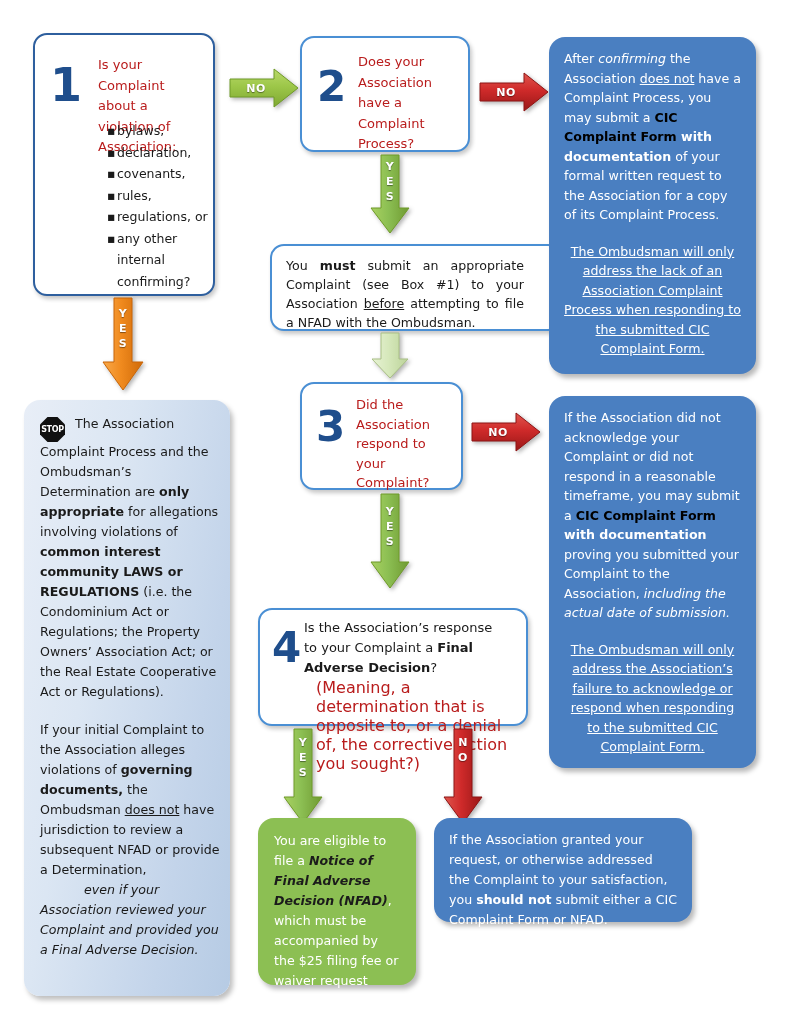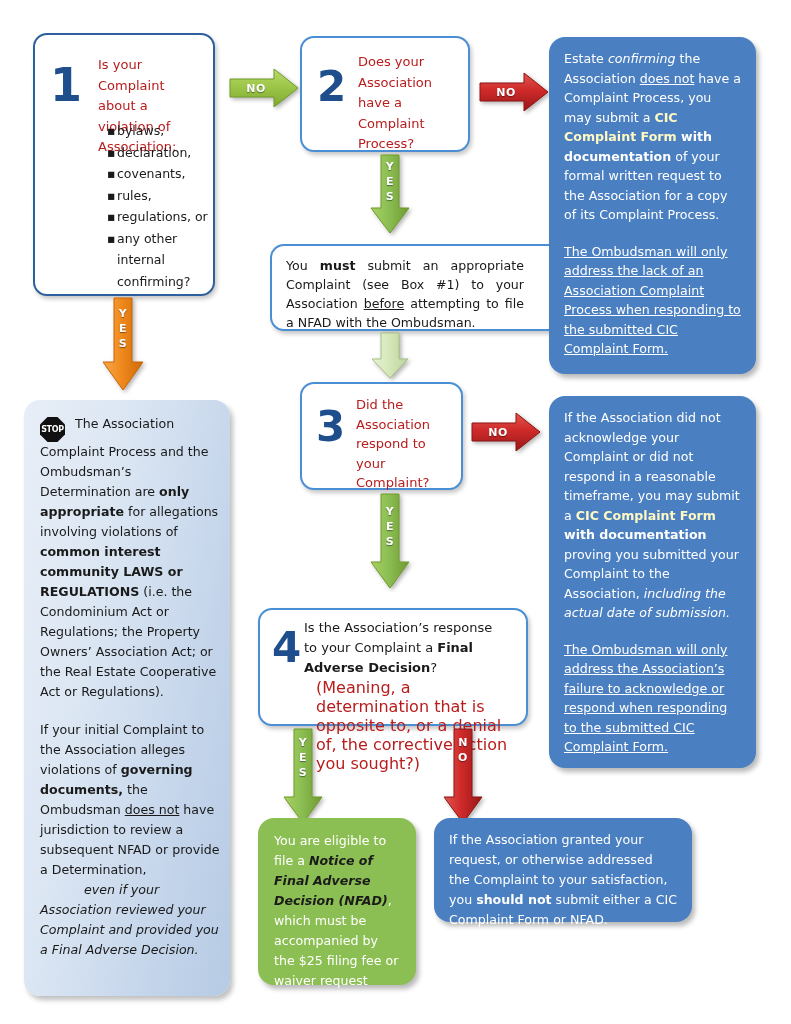--- a/index.html
+++ b/index.html
@@ -45,27 +45,27 @@
     background: #4a7fc1;
     border-radius: 16px;
     box-shadow: 3px 4px 5px rgba(0,0,0,0.28);
     color: #ffffff;
   }
   .bluebox .inner {
     padding: 12px 15px 10px 15px;
     font-size: 12.6px;
     line-height: 19.5px;
   }
-  .bluebox b { color: #fef9c3; font-weight: bold; }
+  .bluebox b { color: #000000; font-weight: bold; }
   .bluebox b.wh { color: #ffffff; }
   .bluebox u { text-decoration: underline; }
   .bluebox i { font-style: italic; }
   .bluebox p { margin: 0; }
   .bluebox p + p { margin-top: 17px; }
-  .bluebox p.ul { text-decoration: underline; }
+  .bluebox p.ul { text-decoration: underline; text-align: center; }
 
   
   .stopbox {
     background: linear-gradient(100deg, #e8eef7 0%, #dbe6f3 35%, #c3d4ea 75%, #b6cbe4 100%);
     border-radius: 16px;
     box-shadow: 3px 4px 5px rgba(0,0,0,0.25);
     color: #1a1a1a;
   }
   .stopbox .inner {
     padding: 14px 8px 12px 16px;
@@ -218,21 +218,21 @@
             <stop offset="45%" stop-color="#d6e8bb"></stop>
             <stop offset="100%" stop-color="#bcd39a"></stop>
       </linearGradient>
         </defs>
       <path d="M11,1 L29,1 L29,27 L38,27 L20,46 L2,27 L11,27 Z" fill="url(#gPale)" stroke="#a9bf85" stroke-width="1"></path>
     </svg>
   </div>
 
   <div class="node bluebox" style="left:549px; top:37px; width:207px; height:337px;">
     <div class="inner">
-      <p><span>Estate </span><i>confirming</i><span> the Association </span><u>does not</u><span> have a Complaint Process, you may submit a </span><b>CIC Complaint Form</b><b class="wh"> with documentation</b><span> of your formal written request to the Association for a copy of its Complaint Process.</span></p>
+      <p><span>After </span><i>confirming</i><span> the Association </span><u>does not</u><span> have a Complaint Process, you may submit a </span><b>CIC Complaint Form</b><b class="wh"> with documentation</b><span> of your formal written request to the Association for a copy of its Complaint Process.</span></p>
       <p class="ul">The Ombudsman will only address the lack of an Association Complaint Process when responding to the submitted CIC Complaint Form.</p>
     </div>
   </div>
 
   <div class="arrow" style="left:100px; top:296px; width:46px; height:96px;">
     <svg width="46" height="96" viewBox="0 0 46 96">
       <defs>
           <linearGradient id="gOr" x1="0" y1="0" x2="1" y2="0">
         <stop offset="0%" stop-color="#f9a94a"></stop>
             <stop offset="45%" stop-color="#f08a1e"></stop>

